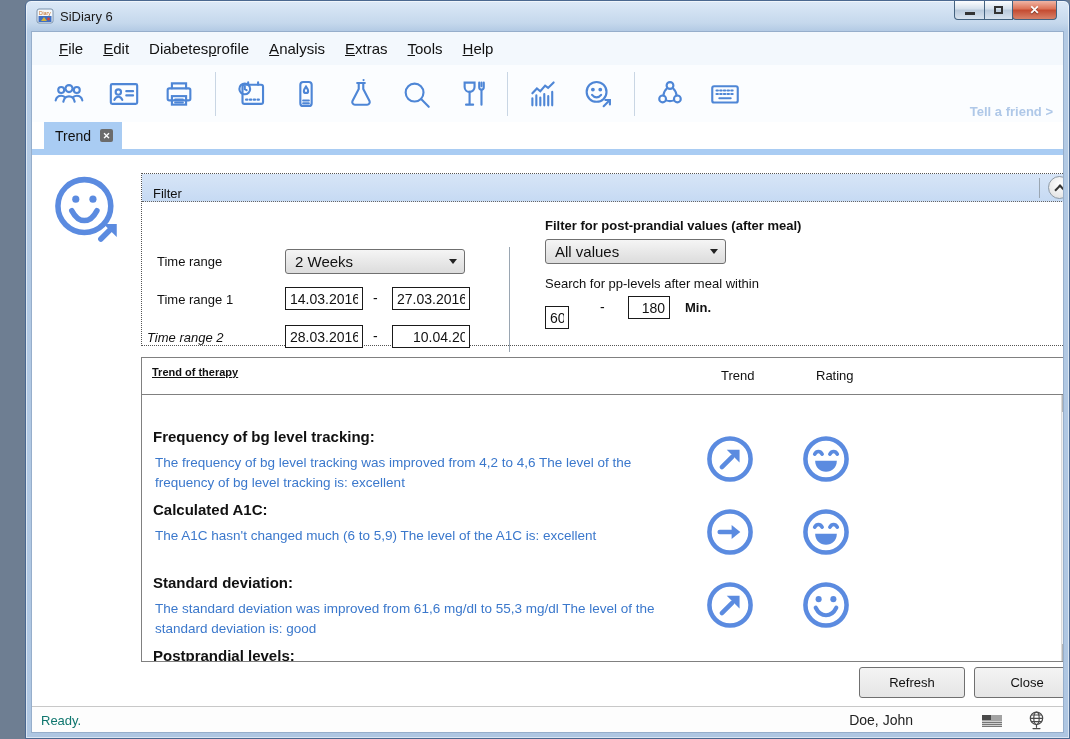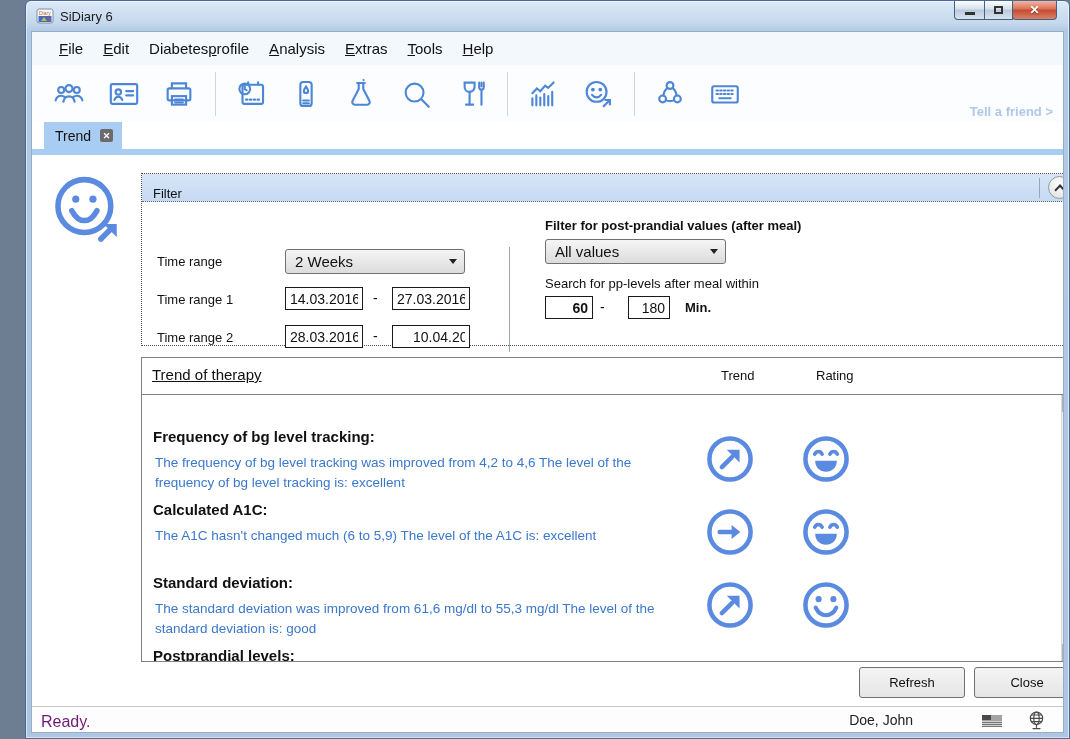--- a/index.html
+++ b/index.html
@@ -62,21 +62,21 @@
   .combo .arr{margin-left:auto;width:0;height:0;border-left:4px solid transparent;
     border-right:4px solid transparent;border-top:5px solid #222;}
   .tin{position:absolute;height:23px;border:1px solid #1A1A1A;font-size:14px;
     font-family:"Liberation Sans",sans-serif;padding:0 4px;background:#fff;color:#111;}
   .tin.center{text-align:center;}
   .tin.right{text-align:right;}
   .dash{position:absolute;font-size:14px;color:#111;}
   .vsep{position:absolute;width:1px;background:#9AA6B2;}
   
   .trendbox{position:absolute;left:109px;top:325px;width:938px;height:305px;border:1px solid #808080;background:#fff;}
-  .trend-title{position:absolute;left:10px;top:8px;font-size:15px;color:#111;text-decoration:underline;}
+  .trend-title{position:absolute;left:10px;top:8px;font-size:11px;color:#111;text-decoration:underline;font-weight:bold;}
   .colhead{position:absolute;top:10px;font-size:13px;color:#111;}
   .trend-bodyline{position:absolute;left:0;top:36px;right:0;height:1px;background:#808080;}
   .tbody{position:absolute;left:0;top:37px;right:0;bottom:0;overflow:hidden;}
   .trow{position:absolute;left:11px;right:17px;height:76px;}
   .trow-title{position:absolute;left:0;top:0;font-size:15px;font-weight:bold;color:#111;}
   .trow-desc{position:absolute;left:2px;top:25px;width:534px;font-size:13.5px;line-height:20px;color:#3B78CC;}
   .ticon{position:absolute;width:52px;height:52px;color:#5B8BE0;}
   .ticon.trendcol{left:551px;top:5px;}
   .ticon.ratecol{left:647px;top:5px;}
   
@@ -92,21 +92,21 @@
   .grip{position:absolute;left:3px;top:22px;width:7px;height:1.5px;background:#9C9C9C;box-shadow:0 3px 0 #9C9C9C,0 6px 0 #9C9C9C;}
   
   .btn{position:absolute;height:31px;border:1px solid #707070;border-radius:3px;
     background:linear-gradient(#F4F4F4,#E5E5E5);font-size:13px;color:#111;
     font-family:"Liberation Sans",sans-serif;cursor:pointer;}
   .btn.settings{left:109px;top:635px;width:113px;border:1px solid #3C7FB1;box-shadow:inset 0 0 0 1px #BCDCF4;}
   .btn.refresh{left:827px;top:635px;width:106px;}
   .btn.closeb{left:942px;top:635px;width:106px;}
   
   .statusbar{position:absolute;left:0;right:0;top:674px;bottom:0;background:#FDFDFD;border-top:1px solid #C8C8C8;}
-  .status-text{position:absolute;left:9px;top:6px;font-size:16px;color:#701a75;}
+  .status-text{position:absolute;left:9px;top:6px;font-size:13px;color:#0f766e;}
   .user{position:absolute;right:150px;top:5px;font-size:14px;font-weight:normal;color:#222;}
   .flag{position:absolute;right:60px;top:6px;width:22px;height:15px;}
   .globe{position:absolute;right:16px;top:3px;width:21px;height:21px;}
   svg{display:block;}
 </style>
 </head>
 <body>
 
 <div class="win">
   <div class="titlebar">
@@ -283,34 +283,34 @@
       <div class="combo" style="left:143px;top:75px;width:180px;">
         <span>2 Weeks</span>
           <span class="arr"></span>
       </div>
 
       <span class="flabel" style="left:15px;top:118px;">Time range 1</span>
       <input class="tin center" style="left: 143px; top: 113px; width: 78px;" value="14.03.2016">
       <span class="dash" style="left:231px;top:116px;">-</span>
       <input class="tin center" style="left: 250px; top: 113px; width: 78px;" value="27.03.2016">
 
-      <span class="flabel" style="left:15px;top:156px;">Time range 2</span>
+      <span class="flabel" style="left:5px;top:156px;font-style:italic;">Time range 2</span>
       <input class="tin center" style="left: 143px; top: 151px; width: 78px;" value="28.03.2016">
       <span class="dash" style="left:231px;top:154px;">-</span>
       <input class="tin center" style="left: 250px; top: 151px; width: 78px; padding-left: 20px;" value="10.04.2016">
 
       <div class="vsep" style="left:367px;top:73px;height:105px;"></div>
 
       <span class="flabel" style="left:403px;top:44px;font-weight:bold;">Filter for post-prandial values (after meal)</span>
       <div class="combo" style="left:403px;top:65px;width:181px;">
         <span>All values</span>
           <span class="arr"></span>
       </div>
       <span class="flabel" style="left:403px;top:102px;">Search for pp-levels after meal within</span>
-      <input class="tin right" style="left: 403px; top: 122px; width: 48px; font-weight: bold;" value="60">
+      <input class="tin right" style="left: 403px; top: 132px; width: 24px;" value="60">
       <span class="dash" style="left:458px;top:125px;">-</span>
       <input class="tin right" style="left: 486px; top: 122px; width: 42px;" value="180">
       <span class="flabel" style="left:543px;top:126px;font-weight:700;">Min.</span>
     </div>
 
     <div class="trendbox">
       <div class="trend-title">Trend of therapy</div>
       <div class="colhead" style="left:579px;">Trend</div>
       <div class="colhead" style="left:674px;">Rating</div>
       <div class="trend-bodyline"></div>

